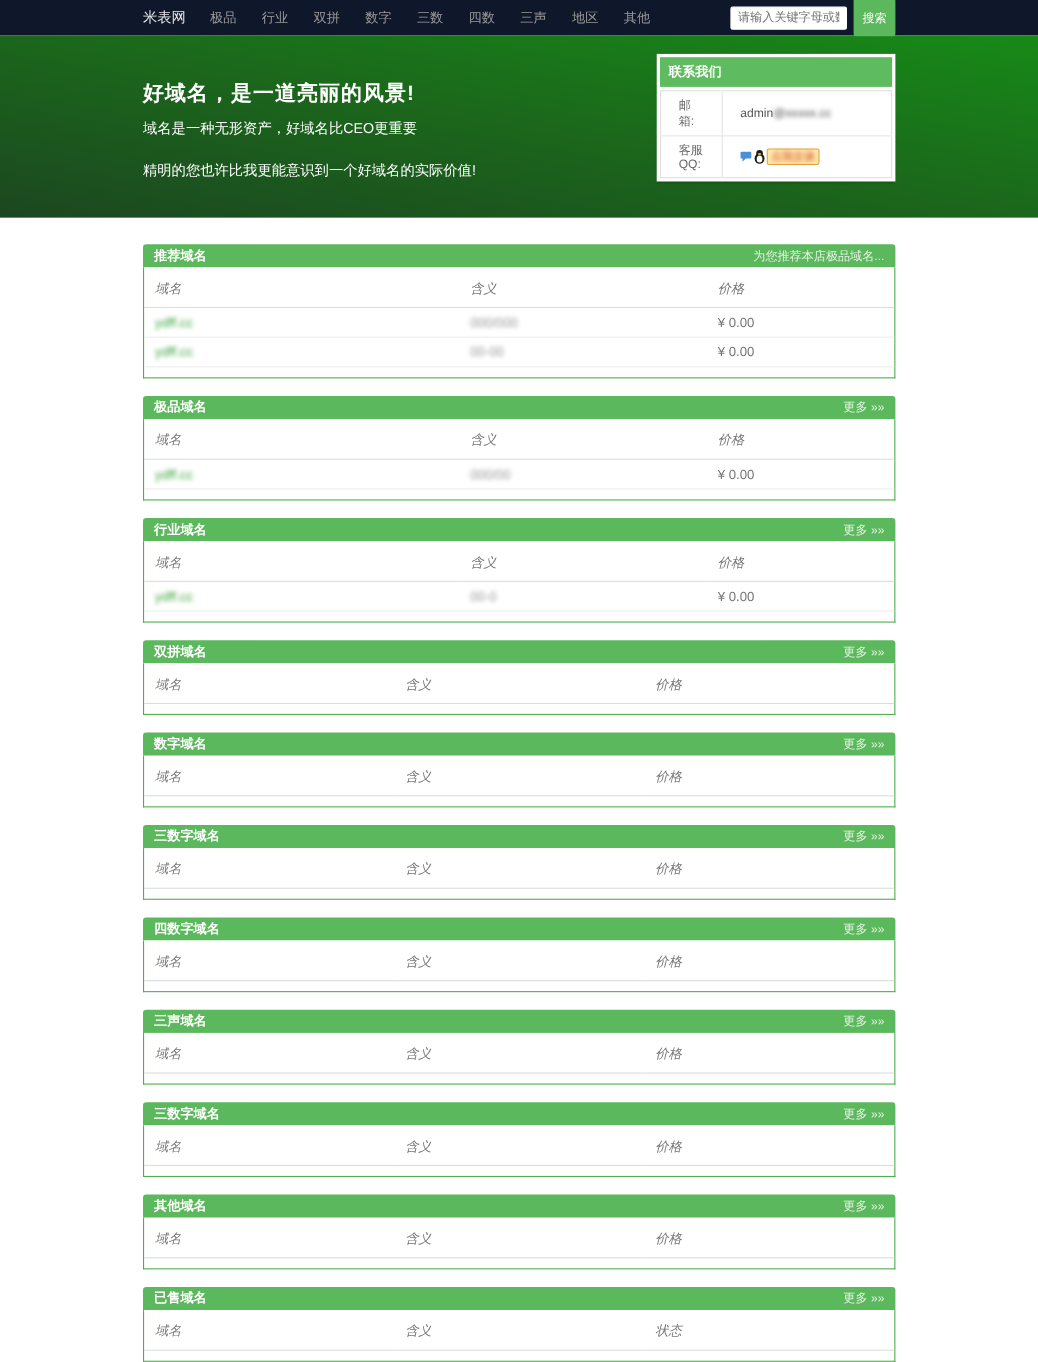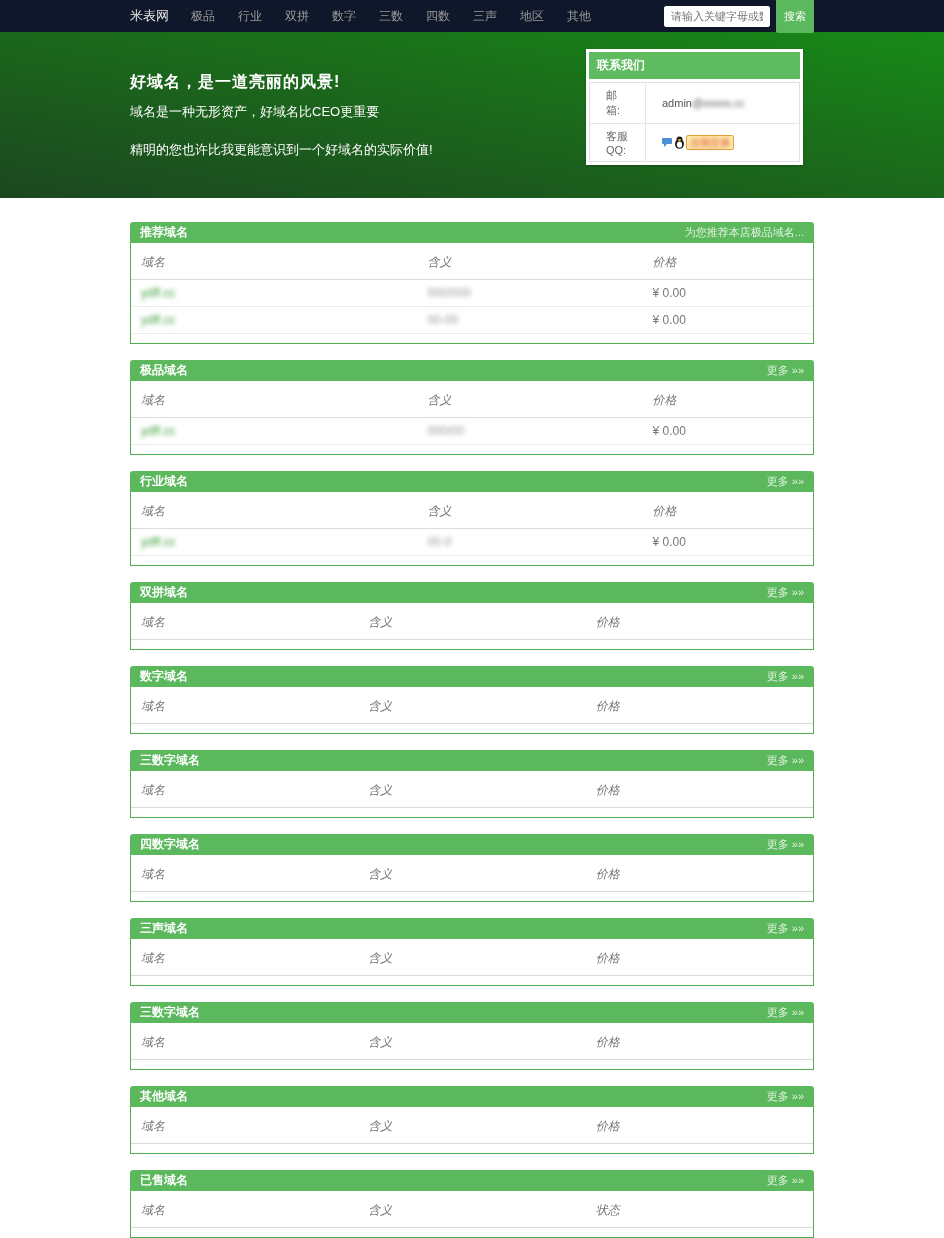--- a/index.html
+++ b/index.html
@@ -25,27 +25,27 @@
   .search-btn {
     height:34px; margin-left:6px; padding:0 8px; border:none; border-radius:2px;
     background:#5cb85c; color:#fff; font-size:11px; cursor:pointer;
     font-family:"Liberation Sans","DejaVu Sans",sans-serif;
   }
 
   
   .hero { height:166px; background:linear-gradient(to top right,#1c4720 0%,#1b6a1b 55%,#178a17 100%); }
   .hero-inner { position:relative; height:100%; }
   .hero-text { padding-top:40px; color:#fff; }
-  .hero-title { margin:0 0 10px; font-size:16px; font-weight:bold; letter-spacing:1px; }
+  .hero-title { margin:0 0 10px; font-size:19px; font-weight:bold; letter-spacing:1px; }
   .hero-line { margin:0 0 20px; font-size:13px; }
   .hero-line.last { margin:0; }
 
   
   .contact-card {
-    position:absolute; top:17px; right:11px; width:217px;
+    position:absolute; top:17px; right:0; width:217px;
     background:#fff; padding:3px; box-shadow:0 1px 2px rgba(0,0,0,.25);
   }
   .contact-head { background:#5fbb5f; color:#fff; font-size:12px; font-weight:bold; padding:5px 8px; }
   .contact-table { width:100%; border-collapse:collapse; margin-top:3px; border:1px solid #e0e0e0; }
   .contact-table td { font-size:11px; padding:5px 16px; border-bottom:1px solid #e5e5e5; background:#fff; }
   .contact-table tr:last-child td { border-bottom:none; }
   .contact-label { width:56px; color:#666; border-right:1px solid #e5e5e5; }
   .contact-value { color:#555; }
   .blur { filter:blur(2px); }
   .qq-link { display:inline-flex; align-items:center; text-decoration:none; }

